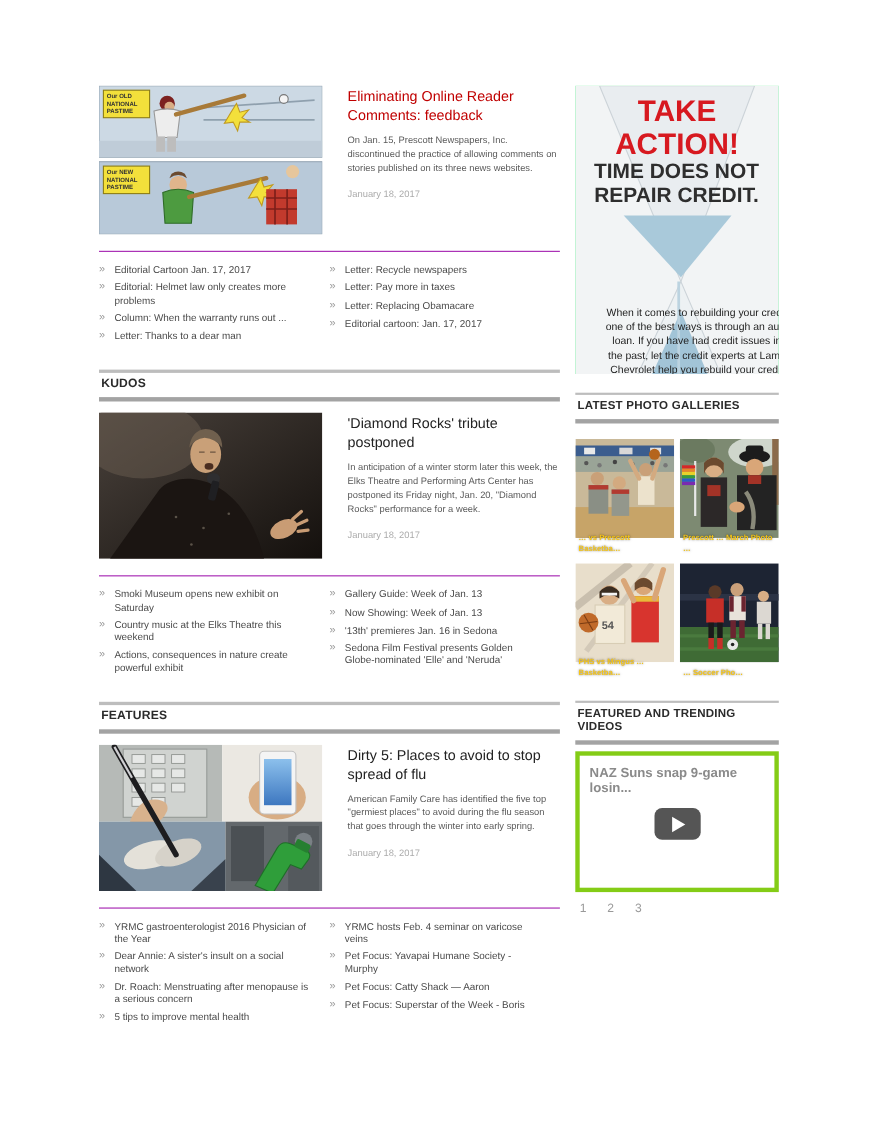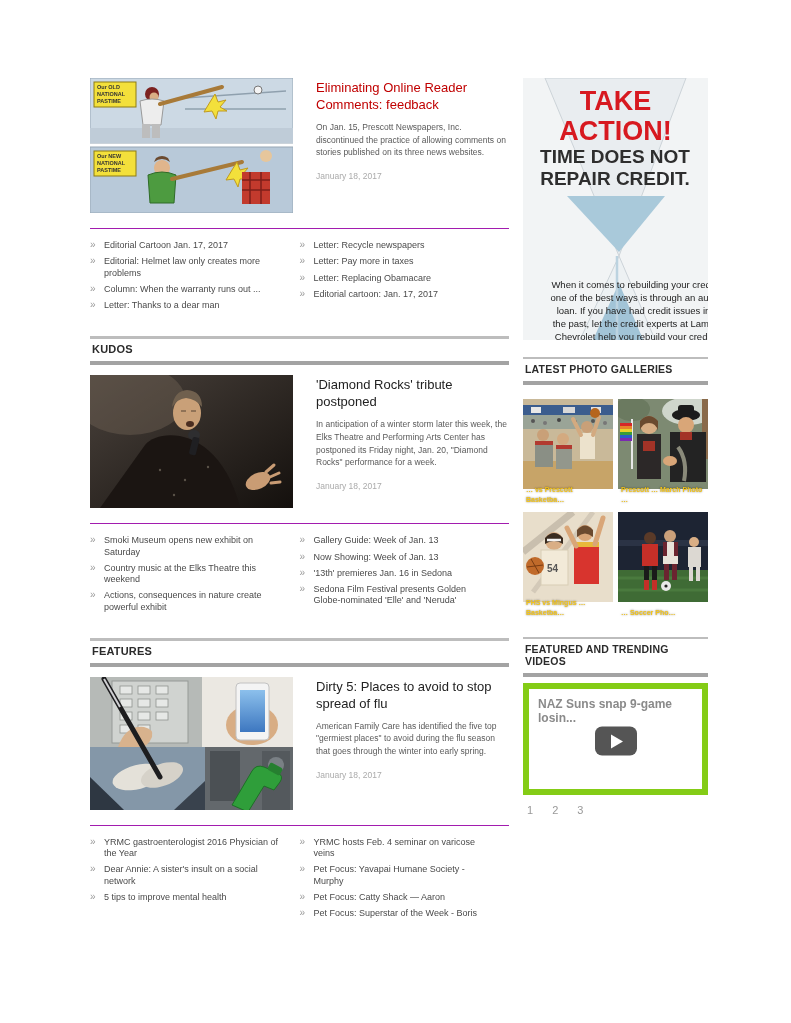--- a/index.html
+++ b/index.html
@@ -64,21 +64,21 @@
 
   
   .pgrid { display:flex; flex-wrap:wrap; gap:5px; margin-top:14px; }
   .pcell { position:relative; width:90px; height:108px; overflow:hidden; cursor:pointer; }
   .pcell svg { display:block; }
   .pcap { position:absolute; left:3px; bottom:3px; right:3px;
           font-size:7px; font-weight:bold; line-height:1.35; color:#f5c518;
           text-shadow:0 0 2px rgba(0,0,0,.6); }
 
   
-  .videobox { margin-top:6px; border:6px solid #84cc16; background:#fff; height:112px;
+  .videobox { margin-top:6px; border:4px solid #84cc16; background:#fff; height:128px;
               padding:8px 9px; position:relative; cursor:pointer; }
   .vtitle { font-size:12px; font-weight:bold; color:#8a8a8a; }
   .playbtn { position:absolute; left:50%; top:52%; transform:translate(-50%,-50%);
              width:42px; height:29px; background:#555; border-radius:7px;
              display:flex; align-items:center; justify-content:center; cursor:pointer; }
   .playbtn .tri { width:0; height:0; border-left:12px solid #fff;
                   border-top:7px solid transparent; border-bottom:7px solid transparent;
                   margin-left:3px; }
   .pager { margin-top:9px; padding-left:4px; font-size:11px; color:#999; }
   .pager span { margin-right:19px; cursor:pointer; }
@@ -247,20 +247,21 @@
       <div class="a-title">Dirty 5: Places to avoid to stop spread of flu</div>
       <div class="a-body">American Family Care has identified the five top "germiest places" to avoid during the flu season that goes through the winter into early spring.</div>
       <div class="a-date">January 18, 2017</div>
     </div>
   </div>
 
   <div class="links">
     <ul>
       <li>YRMC gastroenterologist 2016 Physician of the Year</li>
       <li>Dear Annie: A sister's insult on a social network</li>
+      <li>Dr. Roach: Menstruating after menopause is a serious concern</li>
       <li>5 tips to improve mental health</li>
     </ul>
     <ul>
       <li>YRMC hosts Feb. 4 seminar on varicose veins</li>
       <li>Pet Focus: Yavapai Humane Society - Murphy</li>
       <li>Pet Focus: Catty Shack — Aaron</li>
       <li>Pet Focus: Superstar of the Week - Boris</li>
     </ul>
   </div>
 

